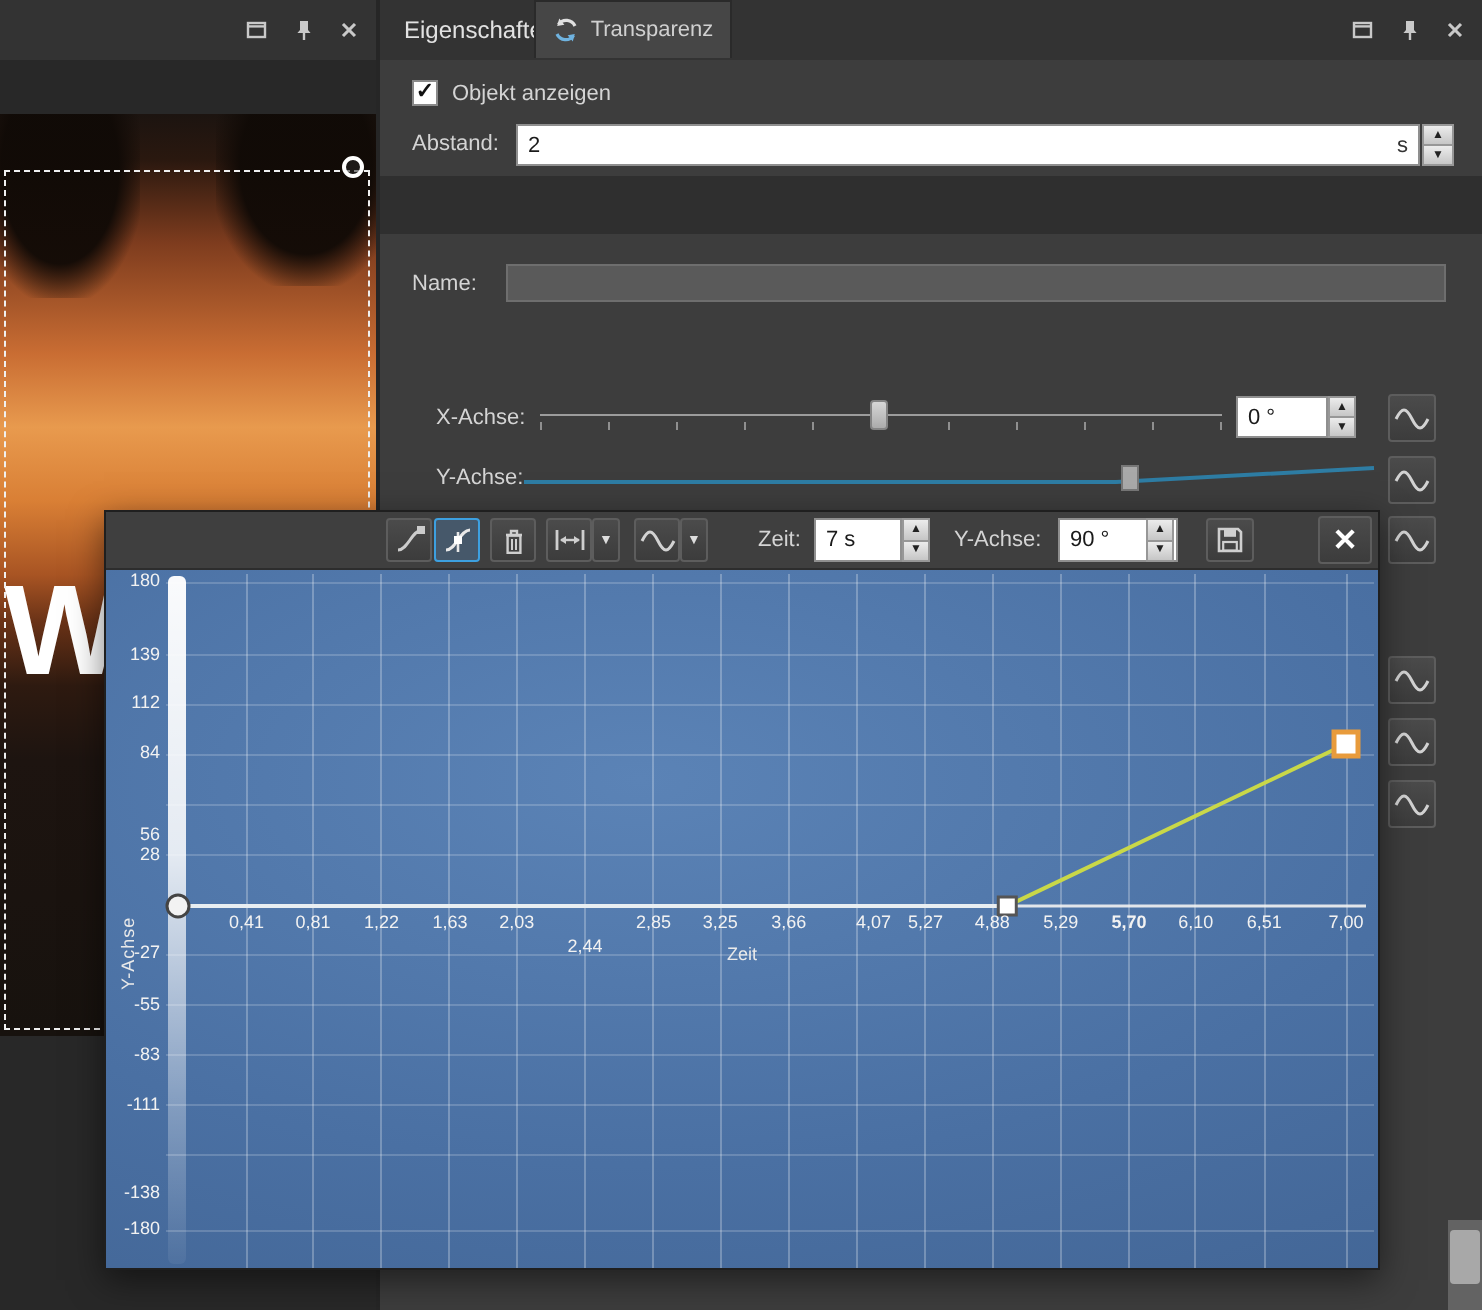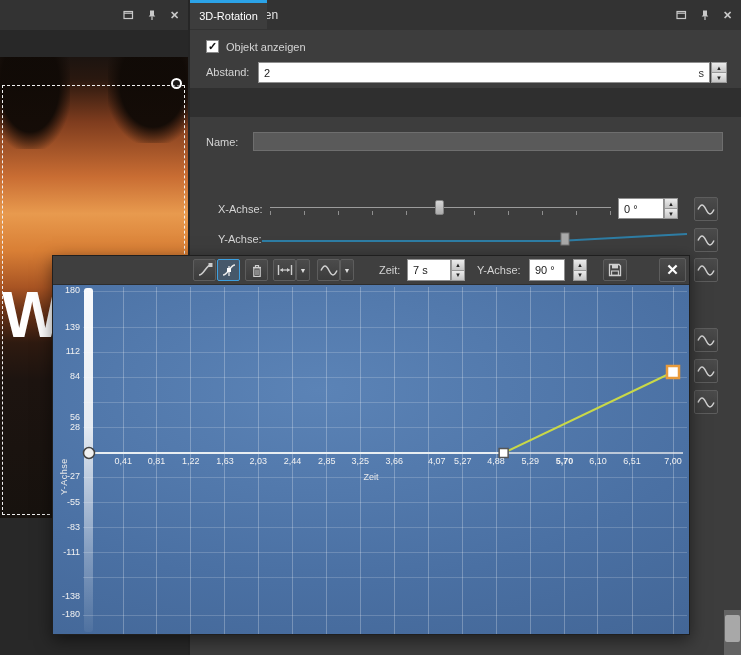--- a/index.html
+++ b/index.html
@@ -115,22 +115,30 @@
   <div class="abs spinner" style="left:711px;top:62px;width:16px;height:21px">
     <div class="spin-btn">
         <span>▲</span>
       </div>
     <div class="spin-btn">
         <span>▼</span>
       </div>
   </div>
 
   <div class="abs tabstrip" style="left:190px;top:88px;width:551px;height:29px"></div>
-  <div class="tab active abs" style="left:190px;width:77px">
-    <span>3D-Rotation</span>
+  <div class="tab inactive abs" style="left:267px;width:99px">
+    <span>
+      <svg width="14" height="14" viewBox="0 0 14 14">
+        <path d="M11.5 5 A4.8 4.8 0 0 0 3.2 4.2" stroke="#e0e0e0" stroke-width="1.6" fill="none"></path>
+        <path d="M2.5 9 A4.8 4.8 0 0 0 10.8 9.8" stroke="#6fb3e0" stroke-width="1.6" fill="none"></path>
+        <path d="M3.6 1.2 L2.6 5 L6.2 4.4 Z" fill="#e0e0e0"></path>
+        <path d="M10.4 12.8 L11.4 9 L7.8 9.6 Z" fill="#6fb3e0"></path>
+      </svg>
+    </span>
+    <span>Transparenz</span>
   </div>
 
   <div class="abs label" style="left:206px;top:136px">Name:</div>
   <input class="abs name-input" style="left: 253px; top: 132px; width: 470px; height: 19px;" value="">
 
 
   <div class="abs label" style="left:218px;top:203px">X-Achse:</div>
   <div class="abs slider-track" style="left:270px;top:207px;width:341px;height:1px"></div>
   <div class="abs slider-ticks" style="left:270px;top:211px;width:342px;height:4px"></div>
   <div class="abs slider-thumb" style="left:435px;top:200px;width:9px;height:15px"></div>
@@ -237,21 +245,21 @@
       <div class="abs spinner" style="left:398px;top:3px;width:14px;height:22px">
         <div class="spin-btn">
             <span>▲</span>
           </div>
         <div class="spin-btn">
             <span>▼</span>
           </div>
       </div>
 
       <div class="abs label" style="left:424px;top:8px">Y-Achse:</div>
-      <div class="abs field" style="left:476px;top:3px;width:36px;height:22px">
+      <div class="abs field" style="left:476px;top:3px;width:60px;height:22px">
         <span>90 °</span>
       </div>
       <div class="abs spinner" style="left:520px;top:3px;width:14px;height:22px">
         <div class="spin-btn">
             <span>▲</span>
           </div>
         <div class="spin-btn">
             <span>▼</span>
           </div>
       </div>
@@ -276,21 +284,21 @@
         <div class="xtick" style="left: 53.2057px;">0,41</div>
         <div class="vgrid" style="left: 103.077px;"></div>
         <div class="xtick" style="left: 86.5771px;">0,81</div>
         <div class="vgrid" style="left: 137.283px;"></div>
         <div class="xtick" style="left: 120.783px;">1,22</div>
         <div class="vgrid" style="left: 171.489px;"></div>
         <div class="xtick" style="left: 154.989px;">1,63</div>
         <div class="vgrid" style="left: 204.86px;"></div>
         <div class="xtick" style="left: 188.36px; text-align: center;">2,03</div>
         <div class="vgrid" style="left: 239.066px;"></div>
-        <div class="xtick" style="left: 222.566px;">2,44</div>
+        <div class="xtick" style="left: 222.566px; margin-top: 12px;">2,44</div>
         <div class="vgrid" style="left: 273.271px;"></div>
         <div class="xtick" style="left: 256.771px;">2,85</div>
         <div class="vgrid" style="left: 306.643px;"></div>
         <div class="xtick" style="left: 290.143px;">3,25</div>
         <div class="vgrid" style="left: 340.849px;"></div>
         <div class="xtick" style="left: 324.349px;">3,66</div>
         <div class="vgrid" style="left: 375.054px;"></div>
         <div class="xtick" style="left: 358.554px; text-align: right;">4,07</div>
         <div class="vgrid" style="left: 409.26px;"></div>
         <div class="xtick" style="left: 392.76px;">5,27</div>

